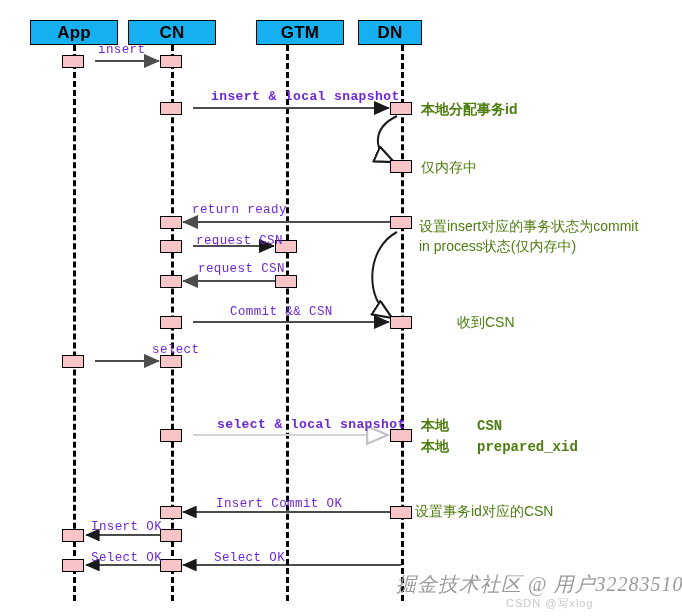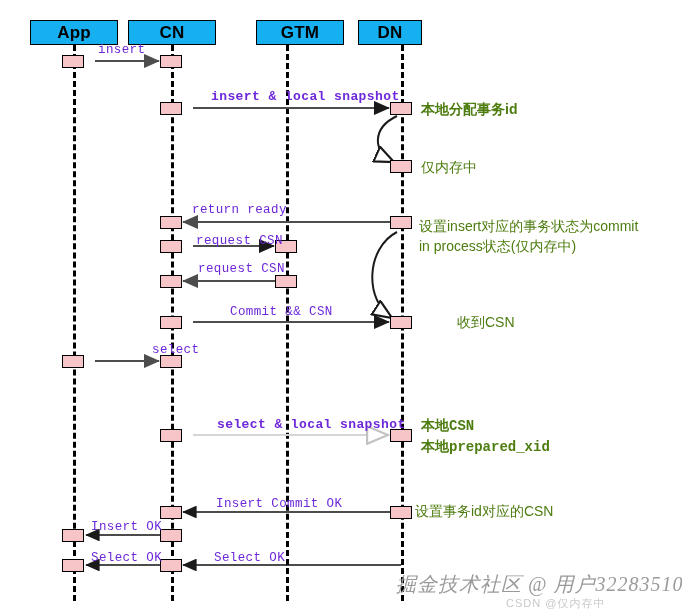--- a/index.html
+++ b/index.html
@@ -65,20 +65,21 @@
     color: #4d7c0f;
     white-space: nowrap;
     line-height: 20px;
   }
   .note.bold {
     font-weight: bold;
   }
   .note .mono {
     font-family: "Liberation Mono", monospace;
     font-weight: bold;
+    padding-left: 28px;
   }
   svg.overlay {
     position: absolute;
     left: 0;
     top: 0;
     width: 682px;
     height: 616px;
     pointer-events: none;
   }
   .watermark-main {
@@ -238,15 +239,15 @@
   <div class="note" style="left:421px; top:312px;margin-left:36px;">收到CSN</div>
 
   <div class="note bold" style="left:421px; top:415px;">
     <div><span>本地</span><span class="mono">CSN</span></div>
     <div><span>本地</span><span class="mono">prepared_xid</span></div>
   </div>
 
   <div class="note" style="left:415px; top:501px;">设置事务id对应的CSN</div>
 
   <div class="watermark-main" style="left:396px; top:571px;">掘金技术社区 @ 用户32283510659</div>
-  <div class="watermark-sub" style="left:506px; top:596px;">CSDN @仅内存中</div>
+  <div class="watermark-sub" style="left:506px; top:596px;">CSDN @写xlog</div>
 
 </div>
 
 </body></html>

